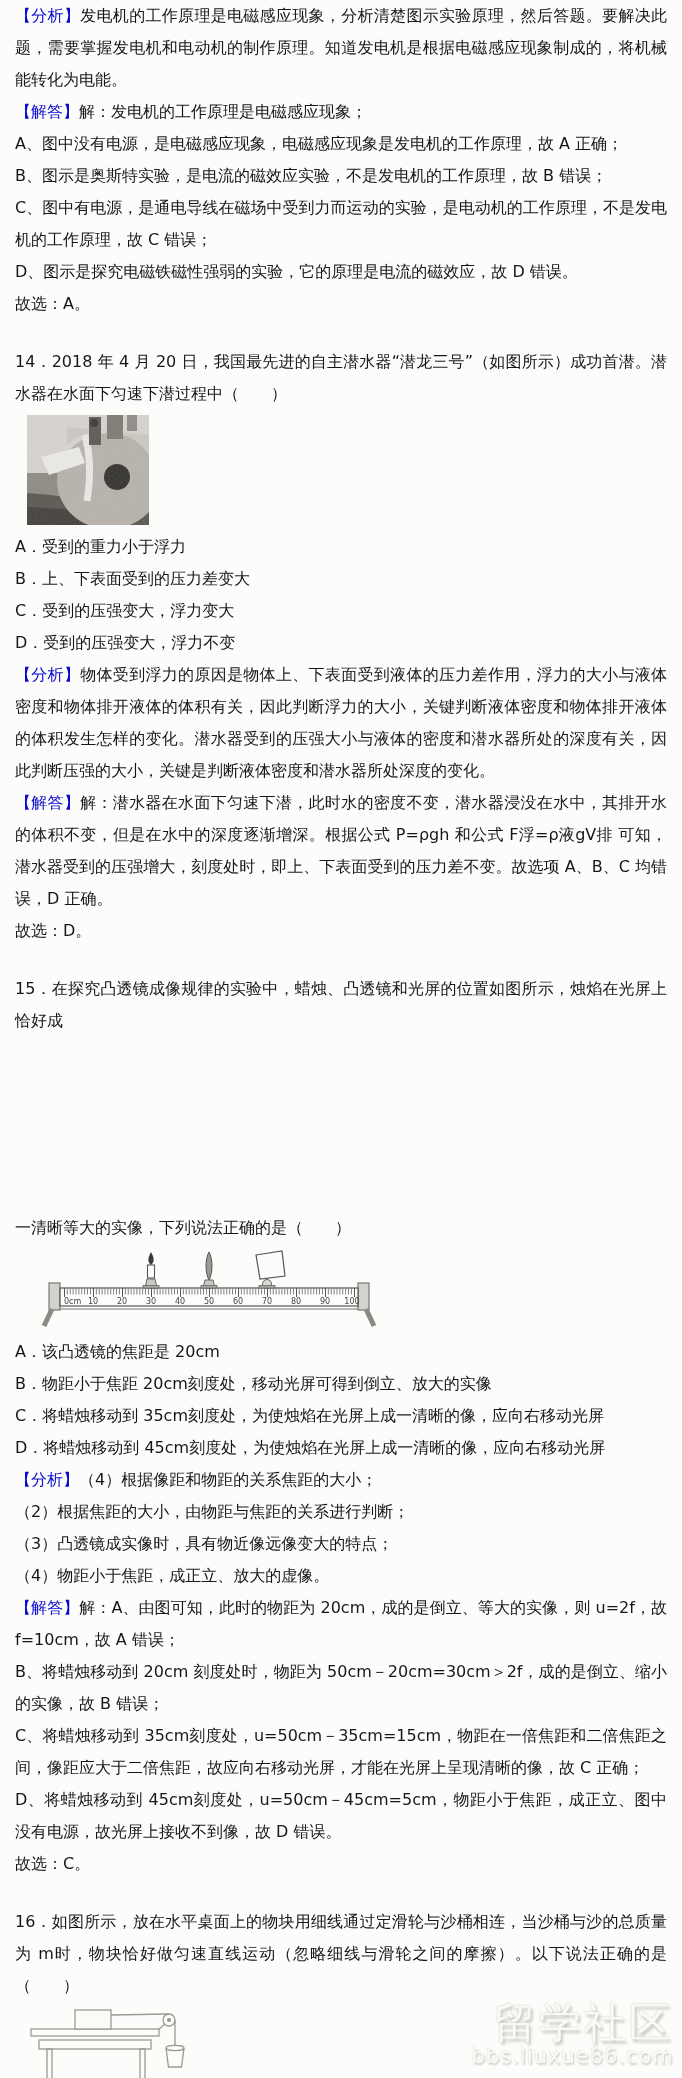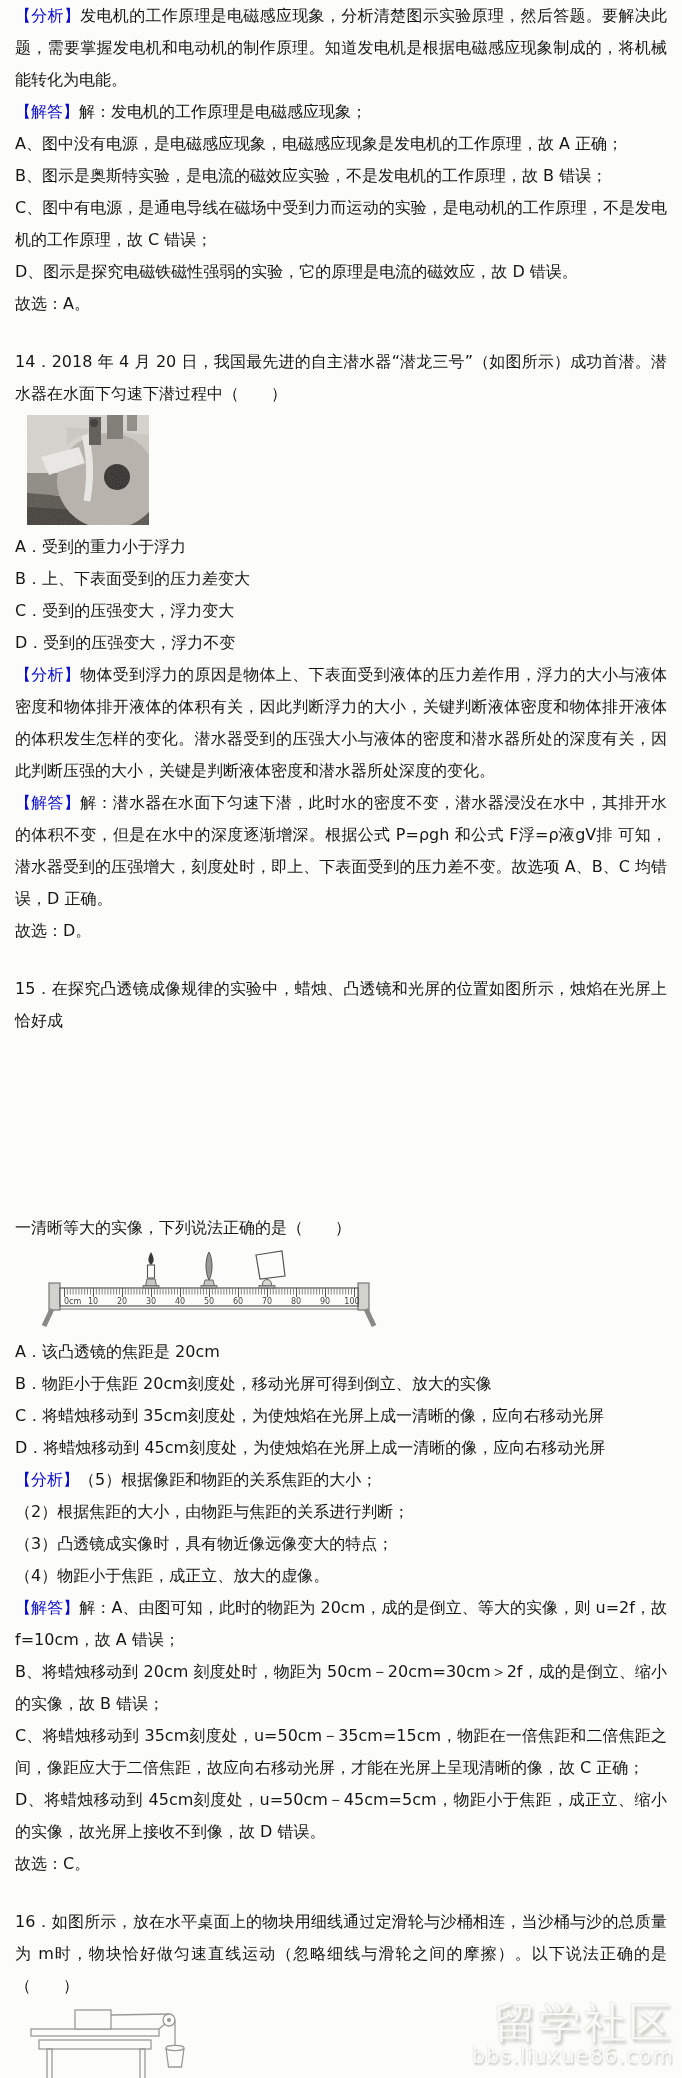--- a/index.html
+++ b/index.html
@@ -133,28 +133,28 @@
         <circle cx="228" cy="36" r="4.5" fill="#d9d9d3" stroke="#666" stroke-width="1"></circle>
         <rect x="220" y="37.5" width="16" height="2.5" fill="#aaa" stroke="#666" stroke-width="0.8"></rect>
       </g>
     </svg>
   </div>
 
   <p class="opt">A．该凸透镜的焦距是 20cm</p>
   <p class="opt">B．物距小于焦距 20cm刻度处，移动光屏可得到倒立、放大的实像</p>
   <p class="opt">C．将蜡烛移动到 35cm刻度处，为使烛焰在光屏上成一清晰的像，应向右移动光屏</p>
   <p class="opt">D．将蜡烛移动到 45cm刻度处，为使烛焰在光屏上成一清晰的像，应向右移动光屏</p>
-  <p class="p"><span class="tag">【分析】</span><span>（5）根据像距和物距的关系焦距的大小；</span></p>
+  <p class="p"><span class="tag">【分析】</span><span>（4）根据像距和物距的关系焦距的大小；</span></p>
   <p class="p">（2）根据焦距的大小，由物距与焦距的关系进行判断；</p>
   <p class="p">（3）凸透镜成实像时，具有物近像远像变大的特点；</p>
   <p class="p">（4）物距小于焦距，成正立、放大的虚像。</p>
   <p class="p"><span class="tag">【解答】</span><span>解：A、由图可知，此时的物距为 20cm，成的是倒立、等大的实像，则 u=2f，故 f=10cm，故 A 错误；</span></p>
   <p class="p">B、将蜡烛移动到 20cm 刻度处时，物距为 50cm－20cm=30cm＞2f，成的是倒立、缩小的实像，故 B 错误；</p>
   <p class="p">C、将蜡烛移动到 35cm刻度处，u=50cm－35cm=15cm，物距在一倍焦距和二倍焦距之间，像距应大于二倍焦距，故应向右移动光屏，才能在光屏上呈现清晰的像，故 C 正确；</p>
-  <p class="p">D、将蜡烛移动到 45cm刻度处，u=50cm－45cm=5cm，物距小于焦距，成正立、缩小的实像，故光屏上接收不到像，故 D 错误。</p>
+  <p class="p">D、将蜡烛移动到 45cm刻度处，u=50cm－45cm=5cm，物距小于焦距，成正立、图中没有电源，故光屏上接收不到像，故 D 错误。</p>
   <p class="p">故选：C。</p>
 
   <div class="gap-q"></div>
 
   <p class="p">16．如图所示，放在水平桌面上的物块用细线通过定滑轮与沙桶相连，当沙桶与沙的总质量为 m时，物块恰好做匀速直线运动（忽略细线与滑轮之间的摩擦）。以下说法正确的是（　　）</p>
 
   <div class="fig-table">
     <svg width="172" height="88" viewBox="0 0 172 88">
       <g stroke="#9a9a95" stroke-width="1.3" fill="none">
 

